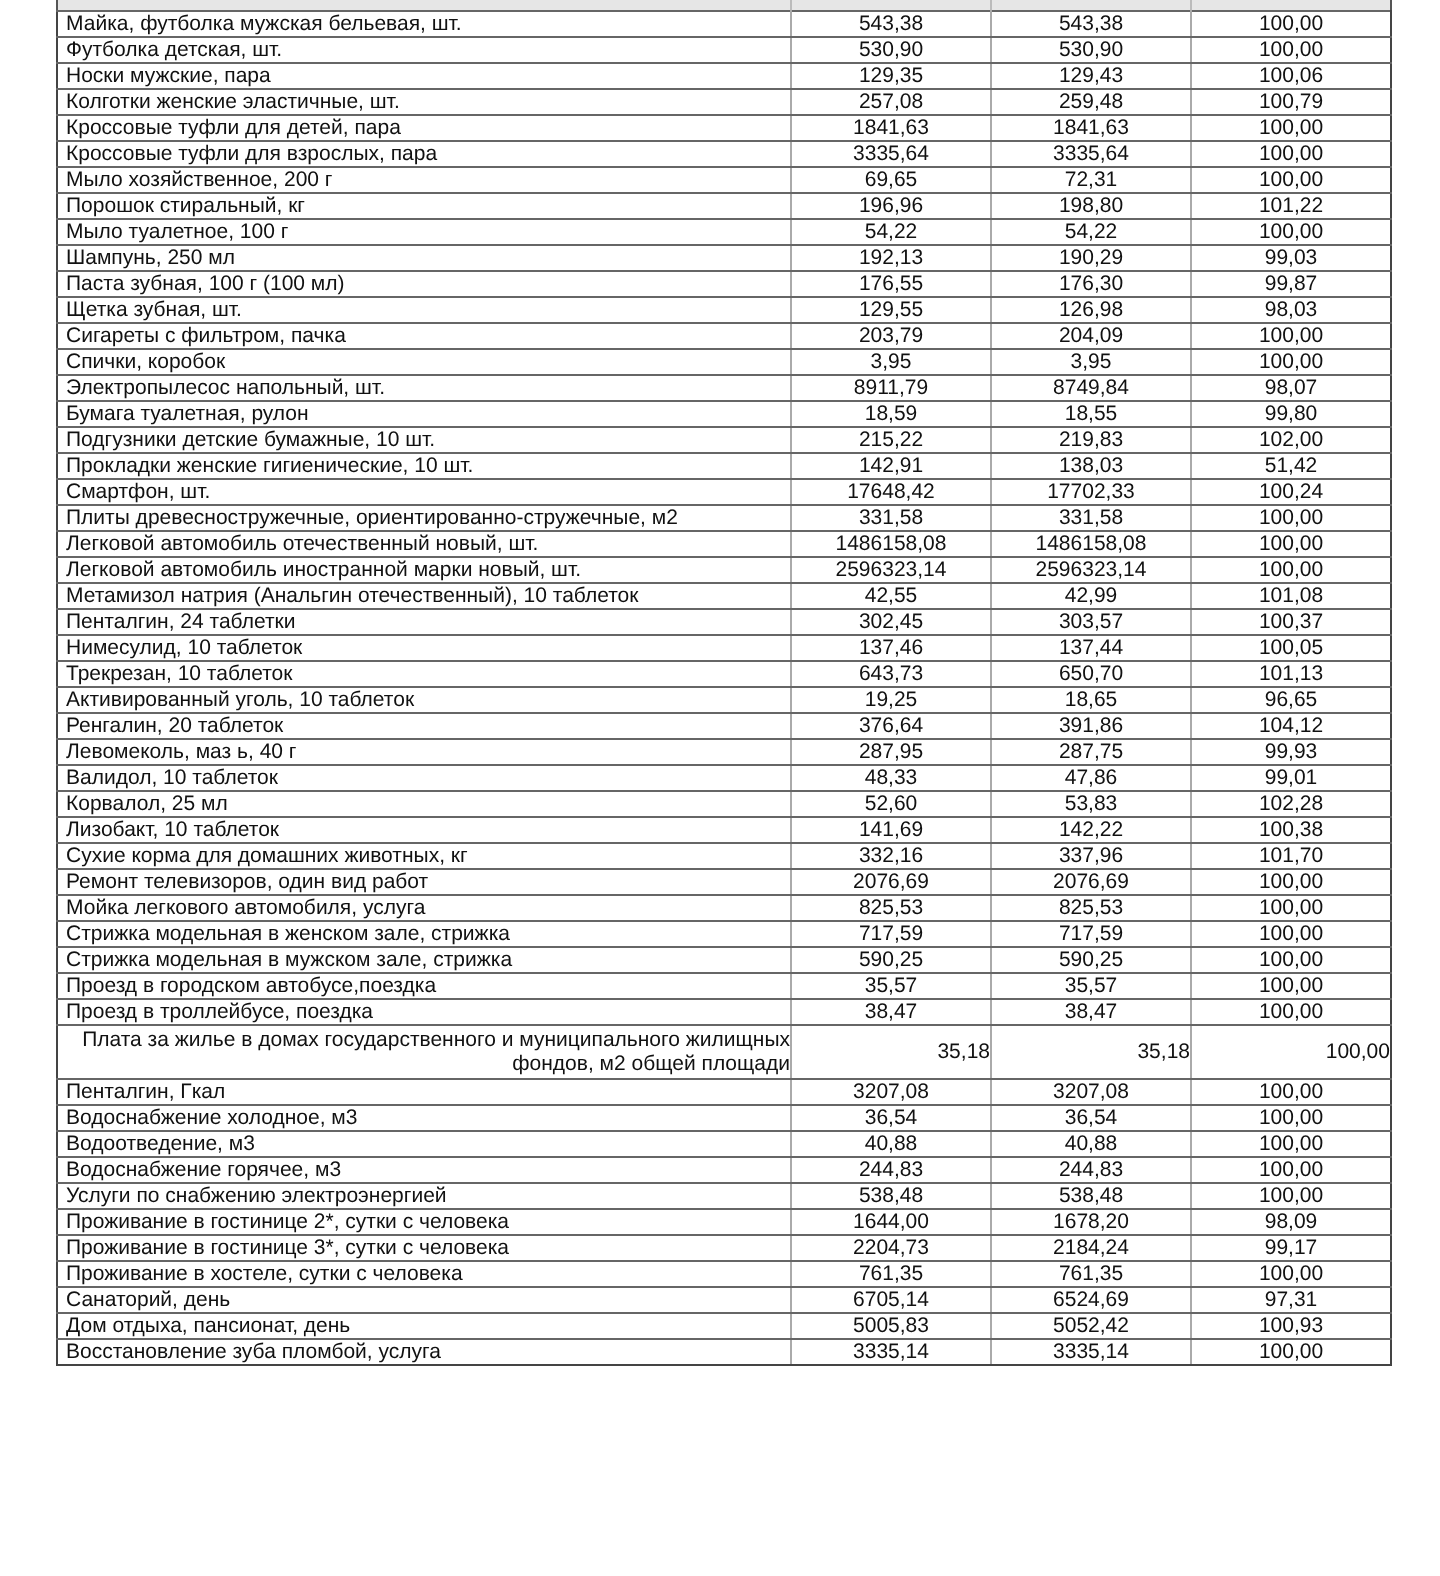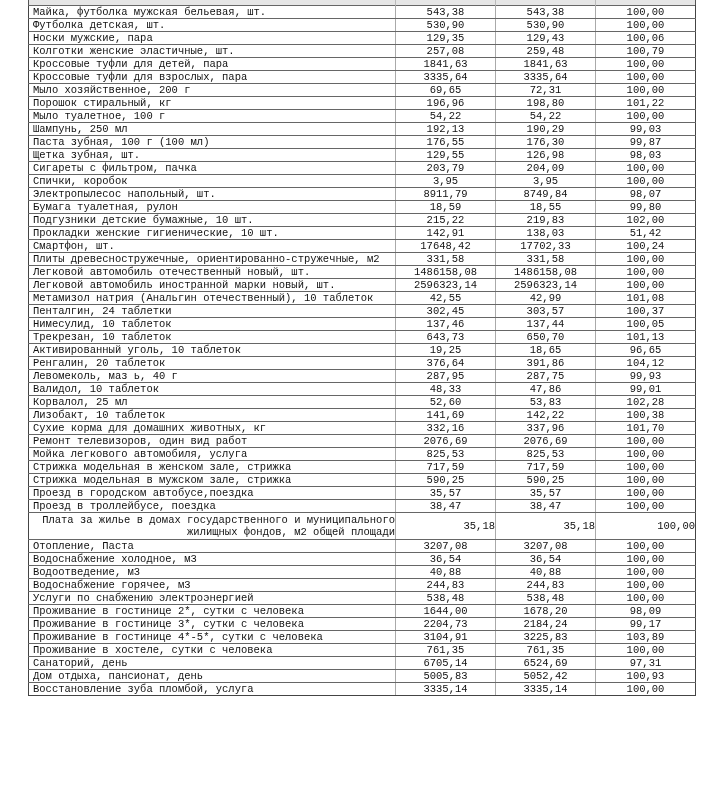--- a/index.html
+++ b/index.html
@@ -9,21 +9,21 @@
   }
   .top-strip {
     height: 5px; background: #e6e6e6;
     border-left: 1px solid #555; border-right: 1px solid #555;
     display: grid; grid-template-columns: 367px 100px 100px 100px;
   }
   .top-strip div { border-right: 1px solid #bbb; }
   .top-strip div:last-child { border-right: none; }
   table {
     border-collapse: collapse; width: 668px; table-layout: fixed;
-    font-family: Liberation Mono, monospace; font-size: 10.5px; color: #111; padding-left: 48px;
+    font-family: Liberation Sans, sans-serif; font-size: 10.5px; color: #111; padding-left: 48px;
   }
   col.c-name { width: 367px; }
   col.c-num { width: 100px; }
   td {
     border-top: 1px solid #666; border-bottom: 1px solid #666;
     border-left: 1px solid #aaa; border-right: 1px solid #aaa;
     height: 12px; line-height: 12px; padding: 0 0 0 4px;
     white-space: nowrap; overflow: hidden;
   }
   td:first-child { border-left: 1.5px solid #444; }
@@ -285,21 +285,21 @@
           <td class="num">38,47</td>
           <td class="num">100,00</td>
         </tr>
         <tr class="tall">
           <td class="name">Плата за жилье в домах государственного и муниципального жилищных фондов, м2 общей площади</td>
           <td class="num">35,18</td>
           <td class="num">35,18</td>
           <td class="num">100,00</td>
         </tr>
         <tr>
-          <td class="name">Отопление, Паста</td>
+          <td class="name">Пенталгин, Гкал</td>
           <td class="num">3207,08</td>
           <td class="num">3207,08</td>
           <td class="num">100,00</td>
         </tr>
         <tr>
           <td class="name">Водоснабжение холодное, м3</td>
           <td class="num">36,54</td>
           <td class="num">36,54</td>
           <td class="num">100,00</td>
         </tr>
@@ -325,26 +325,20 @@
           <td class="name">Проживание в гостинице 2*, сутки с человека</td>
           <td class="num">1644,00</td>
           <td class="num">1678,20</td>
           <td class="num">98,09</td>
         </tr>
         <tr>
           <td class="name">Проживание в гостинице 3*, сутки с человека</td>
           <td class="num">2204,73</td>
           <td class="num">2184,24</td>
           <td class="num">99,17</td>
-        </tr>
-        <tr>
-          <td class="name">Проживание в гостинице 4*-5*, сутки с человека</td>
-          <td class="num">3104,91</td>
-          <td class="num">3225,83</td>
-          <td class="num">103,89</td>
         </tr>
         <tr>
           <td class="name">Проживание в хостеле, сутки с человека</td>
           <td class="num">761,35</td>
           <td class="num">761,35</td>
           <td class="num">100,00</td>
         </tr>
         <tr>
           <td class="name">Санаторий, день</td>
           <td class="num">6705,14</td>

